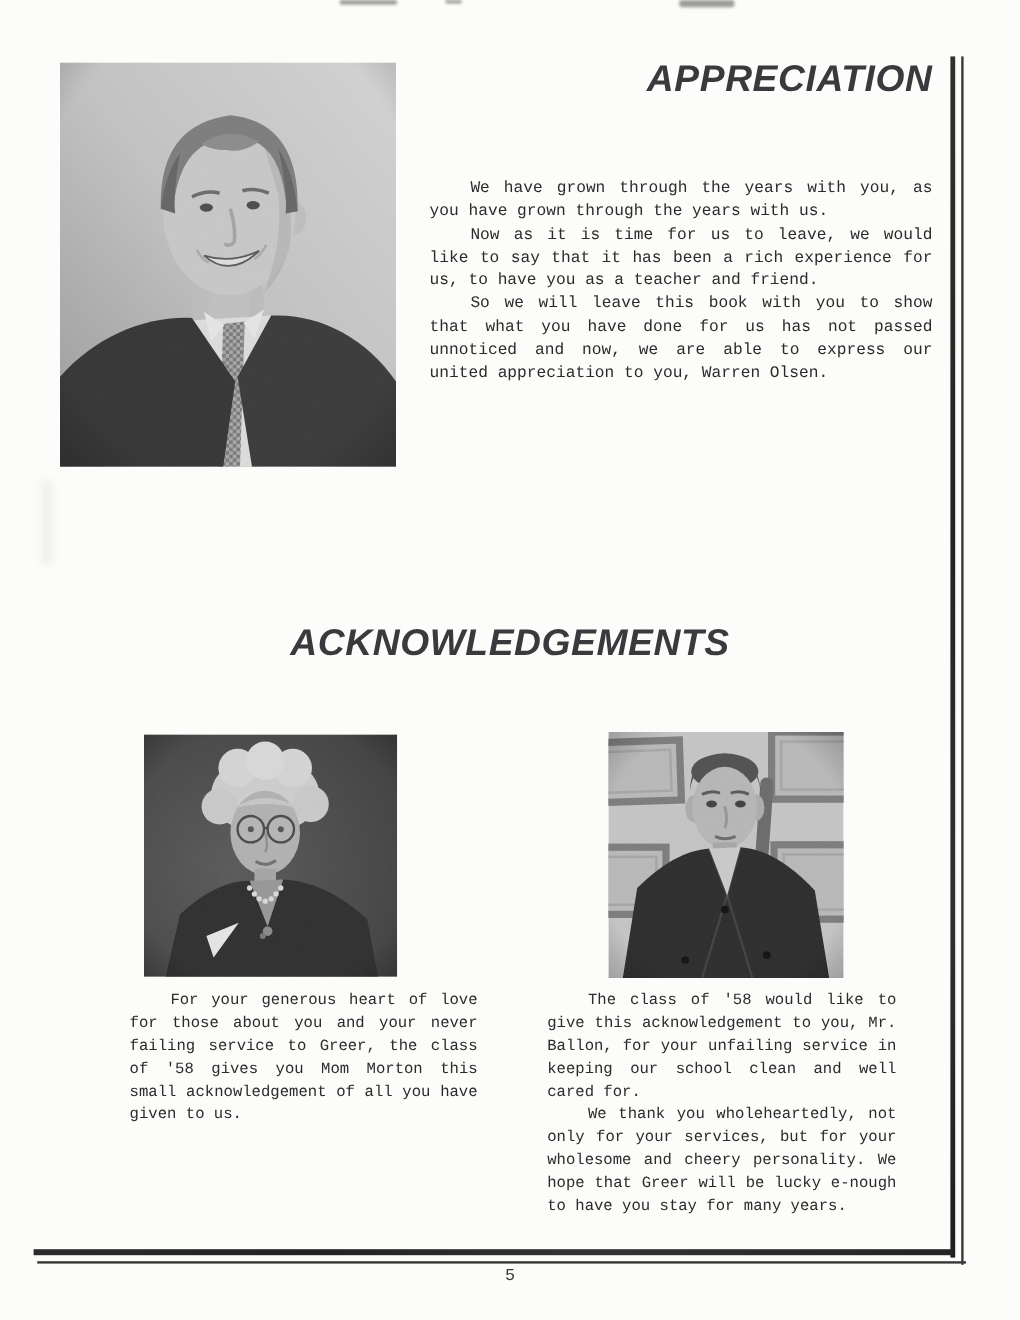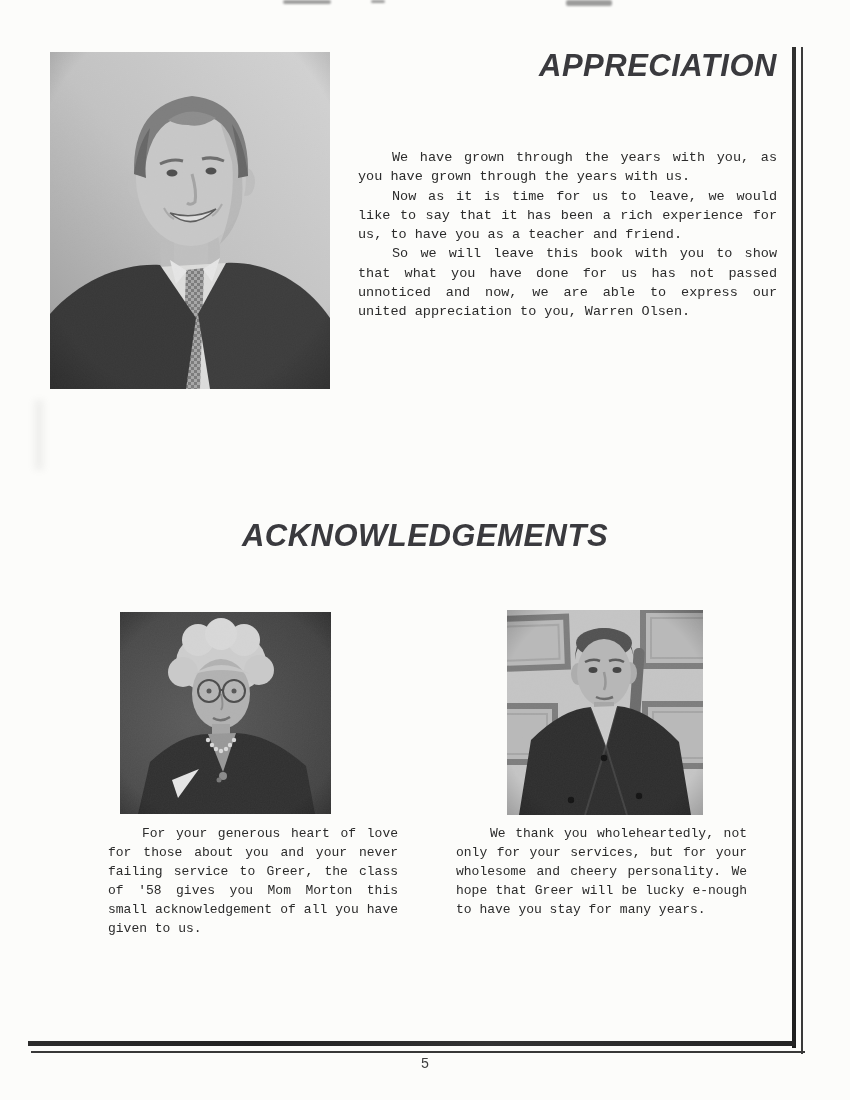--- a/index.html
+++ b/index.html
@@ -223,20 +223,21 @@
     <circle cx="132" cy="186" r="3.2" fill="#121212"></circle>
     <rect width="196" height="205" fill="url(#bvig)"></rect>
     <rect width="196" height="205" filter="url(#bgrain)" opacity=".12"></rect>
   </svg>
 
   <div class="abs typeblock" id="ack-left-text">
     <p>For your generous heart of love for those about you and your never failing service to Greer, the class of '58 gives you Mom Morton this small acknowledgement of all you have given to us.</p>
   </div>
 
   <div class="abs typeblock" id="ack-right-text">
+    <p>The class of '58 would like to give this acknowledgement to you, Mr. Ballon, for your unfailing service in keeping our school clean and well cared for.</p>
     <p>We thank you wholeheartedly, not only for your services, but for your wholesome and cheery personality. We hope that Greer will be lucky e-nough to have you stay for many years.</p>
   </div>
 
   <div class="abs" id="vrule-thick"></div>
   <div class="abs" id="vrule-thin"></div>
   <div class="abs" id="hrule-thick"></div>
   <div class="abs" id="hrule-thin"></div>
 
   <div class="abs" id="page-number">5</div>
 

